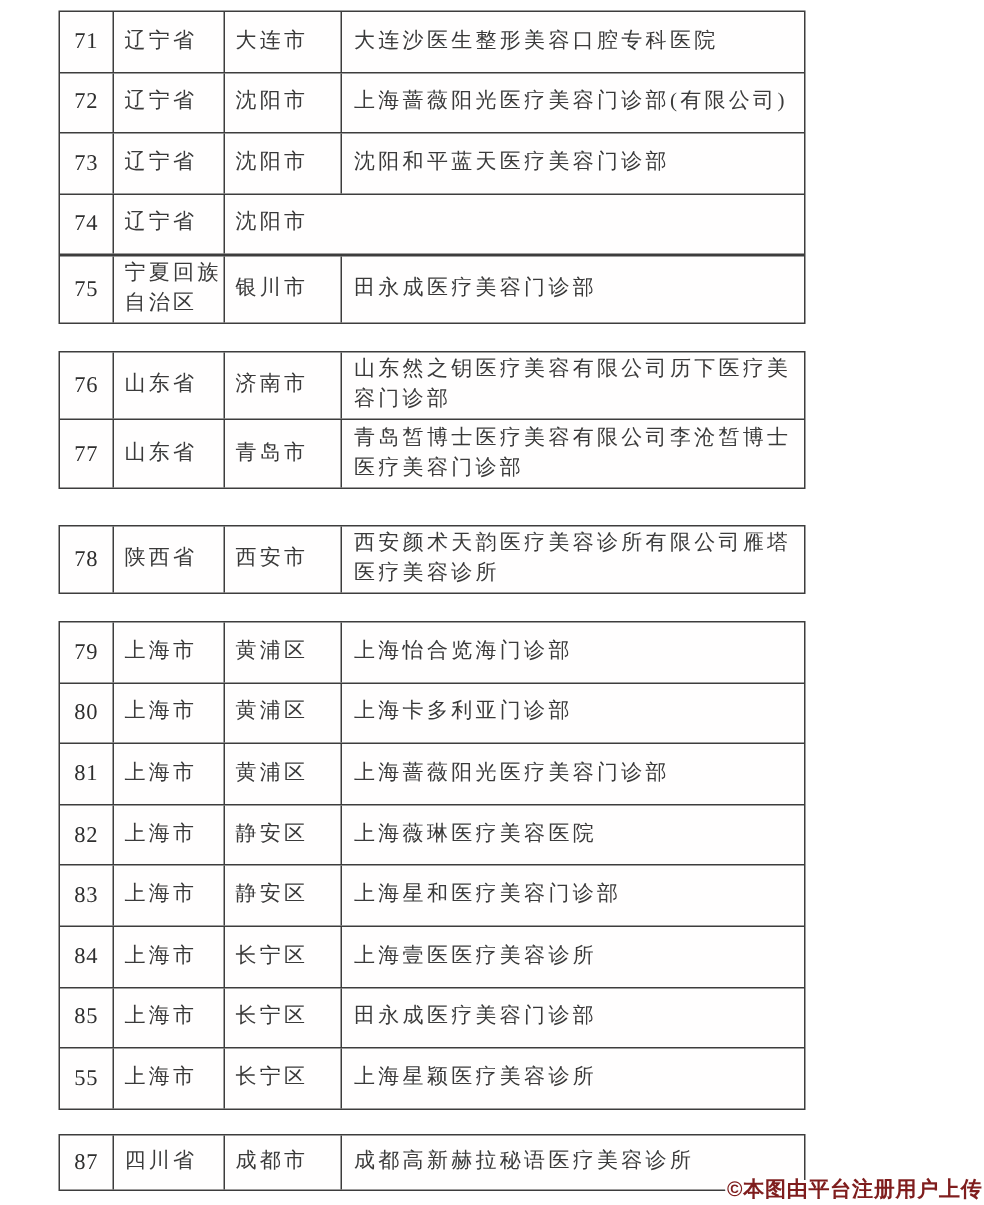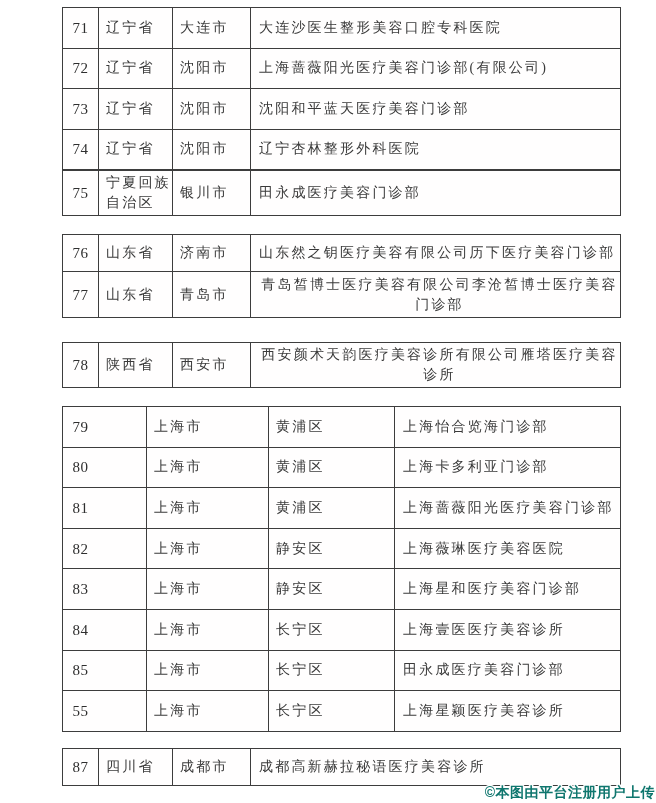--- a/index.html
+++ b/index.html
@@ -5,22 +5,22 @@
   html, body { margin: 0; padding: 0; }
   body {
     width: 656px; height: 803px;
     background: #ffffff;
     position: relative;
     overflow: hidden;
     font-family: "Liberation Serif", "DejaVu Serif", serif;
   }
   .page {
     position: absolute;
-    left: 62px; top: 7px;
-    width: 559px;
+    left: 39px; top: 7px;
+    width: 498px;
   }
   .section {
     border: 1.6px solid #3d3d3d;
     background: #fffefe;
     box-sizing: border-box;
   }
   .sec-b { }
   .sec-c { margin-top: 18px; }
   .sec-d { margin-top: 24px; }
   .sec-e { margin-top: 18px; }
@@ -42,36 +42,36 @@
     word-break: break-all;
   }
   .c + .c { border-left: 1.4px solid #3d3d3d; }
   .c-no {
     justify-content: center;
     padding: 0;
     letter-spacing: 0.5px;
     font-size: 15px;
     color: #2e2e2e;
   }
-  .c-name { padding-left: 8px; padding-right: 0; text-align: center; }
+  .c-name { padding-left: 8px; padding-right: 0; }
   .h-a .row { min-height: 39.5px; }
   .h-b .row { min-height: 40px; }
   .sec-c .row-sm { min-height: 36px; }
   .sec-c .row-tall { min-height: 45px; }
   .h-d .row { min-height: 42px; }
-  .h-e .row { min-height: 39.6px; gap: 48px; }
+  .h-e .row { min-height: 39.6px; }
   .h-f .row { min-height: 36px; }
   .watermark {
     position: absolute;
     right: 1px; bottom: 1px;
     font-family: "Liberation Sans", "DejaVu Sans", sans-serif;
     font-weight: bold;
     font-size: 14px;
     letter-spacing: 0.5px;
-    color: #0f766e;
+    color: #7f1d1d;
     white-space: nowrap;
     text-shadow:
       -1.5px 0 #ffffff, 1.5px 0 #ffffff, 0 -1.5px #ffffff, 0 1.5px #ffffff,
       -1px -1px #ffffff, 1px 1px #ffffff, -1px 1px #ffffff, 1px -1px #ffffff;
   }
 </style>
 </head>
 <body>
 
 <div class="page">
@@ -92,21 +92,20 @@
     <div class="row">
       <div class="c c-no">73</div>
       <div class="c">辽宁省</div>
       <div class="c">沈阳市</div>
       <div class="c c-name">沈阳和平蓝天医疗美容门诊部</div>
     </div>
     <div class="row">
       <div class="c c-no">74</div>
       <div class="c">辽宁省</div>
       <div class="c">沈阳市</div>
-      <div class="c c-name">辽宁杏林整形外科医院</div>
     </div>
   </div>
 
   <div class="section sec-b h-b">
     <div class="row">
       <div class="c c-no">75</div>
       <div class="c">宁夏回族自治区</div>
       <div class="c">银川市</div>
       <div class="c c-name">田永成医疗美容门诊部</div>
     </div>

